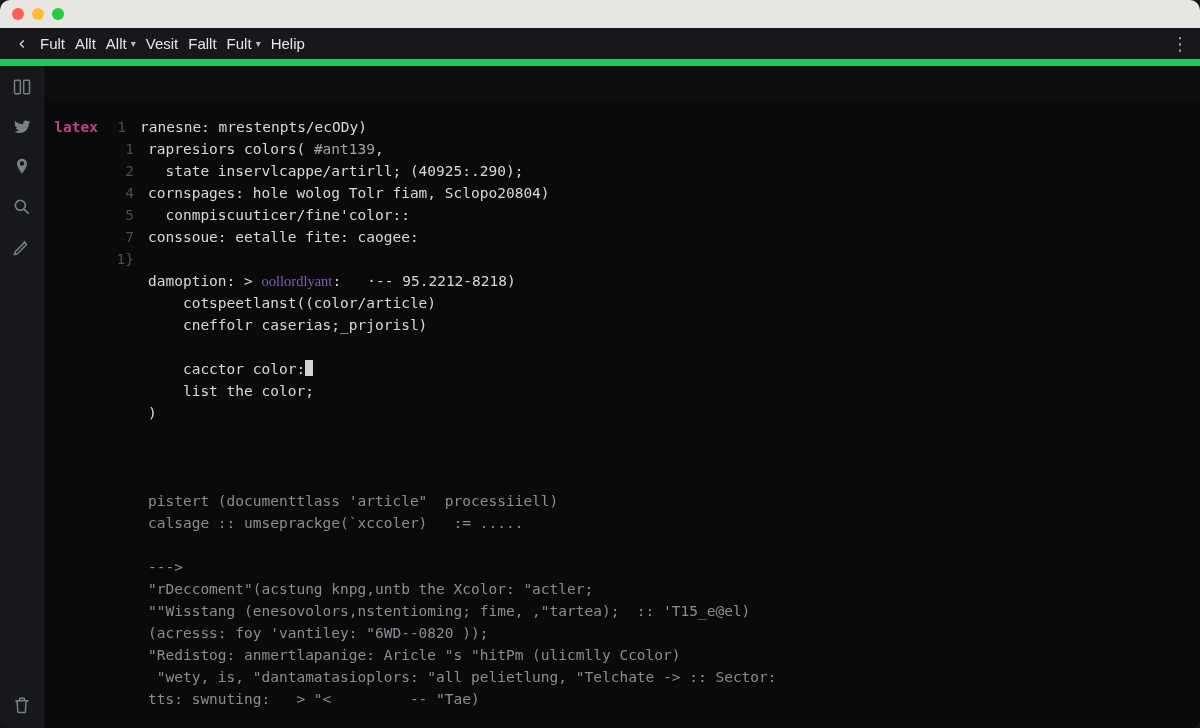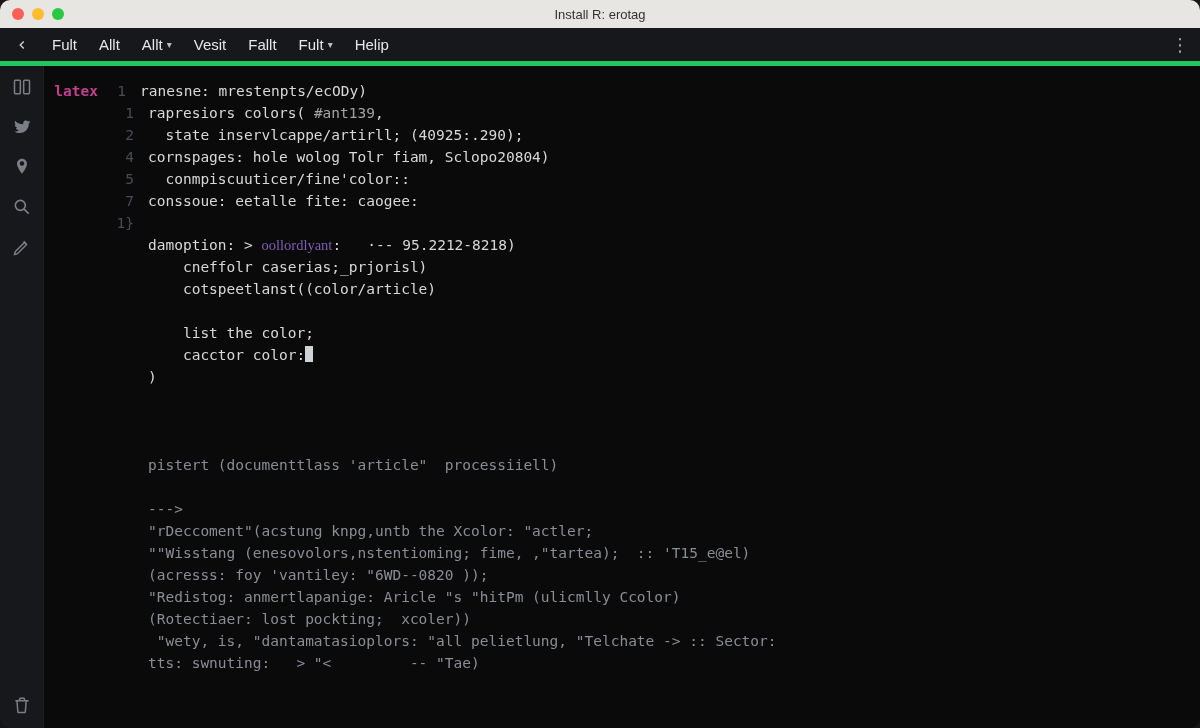--- a/index.html
+++ b/index.html
@@ -32,22 +32,22 @@
   .tl.green { background:#28c840; }
   .title {
     position: absolute; left:0; right:0; text-align:center;
     font-size: 13px; color:#333; pointer-events:none;
   }
   .menubar {
     height: 38px;
     background: #17181b;
     display:flex; align-items:center;
     padding: 0 10px;
-    gap: 14px;
-    border-bottom: 5px solid #22c55e;
+    gap: 2px;
+    border-bottom: 7px solid #22c55e;
     color:#e6e6e6;
     font-size: 15px;
   }
   .backbtn {
     width: 24px; height:24px; display:flex;align-items:center;justify-content:center;
     color:#ccc; cursor:pointer;
   }
   .menu-item { cursor:pointer; padding:2px 4px; display:flex; align-items:center; gap:4px;}
   .menu-item .caret { font-size:10px; opacity:.8;}
   .kebab { margin-left:auto; font-size:18px; letter-spacing:1px; cursor:pointer; color:#aaa;}
@@ -67,20 +67,21 @@
   .editor {
     flex:1;
     background:#0a0a0b;
     font-family: "Menlo","Consolas",monospace;
     font-size: 14.5px;
     line-height: 22px;
     padding: 14px 0 0 0;
     overflow:hidden;
     color:#d8d8d8;
     position:relative;
+    margin-top:36px;
   }
   .row { display:flex; white-space:pre; }
   .gut {
     width: 68px; text-align:right; padding-right:14px;
     color:#4a4c52; user-select:none; flex-shrink:0;
   }
   .gut2 {
     width: 104px; text-align:right; padding-right:14px;
     color:#4a4c52; user-select:none; flex-shrink:0;
   }
@@ -99,21 +100,20 @@
 <body>
 
 <div class="window">
 
   <div class="titlebar">
     <div class="traffic">
       <div class="tl red"></div>
       <div class="tl yellow"></div>
       <div class="tl green"></div>
     </div>
-    <div class="title">Install R: erotag</div>
   </div>
 
   <div class="menubar">
     <div class="backbtn">
       <svg width="14" height="14" viewBox="0 0 24 24" fill="none" stroke="currentColor" stroke-width="2.5">
           <polyline points="15 18 9 12 15 6"></polyline>
         </svg>
     </div>
     <div class="menu-item">
         <span>Fult</span>
@@ -190,39 +190,39 @@
 
       <div class="row"><span class="gut2">1</span><span class="code"><span>rapresiors colors( </span><span class="kw-gold">#ant139</span><span>,</span></span></div>
       <div class="row"><span class="gut2">2</span><span class="code">  state inservlcappe/artirll; (40925:.290);</span></div>
       <div class="row"><span class="gut2">4</span><span class="code">cornspages: hole wolog Tolr fiam, Sclopo20804)</span></div>
       <div class="row"><span class="gut2">5</span><span class="code">  conmpiscuuticer/fine'color::</span></div>
       <div class="row"><span class="gut2">7</span><span class="code">conssoue: eetalle fite: caogee:</span></div>
       <div class="row"><span class="gut2">1}</span><span class="code"></span></div>
 
       <div class="row"><span class="gut2"></span><span class="code"><span>damoption: &gt; </span><span class="kw-purple">oollordlyant</span><span>:   ·-- 95.2212-8218)</span></span></div>
 
+      <div class="row"><span class="gut2"></span><span class="code">    <span>cotspeetlanst((color/article)</span></span></div>
       <div class="row"><span class="gut2"></span><span class="code">    <span>cneffolr caserias;_prjorisl)</span></span></div>
-      <div class="row"><span class="gut2"></span><span class="code">    <span>cotspeetlanst((color/article)</span></span></div>
-      <div class="row"><span class="gut2"></span><span class="code"> </span></div>
+      <div class="row"><span class="gut2"></span><span class="code"> </span></div>
+      <div class="row"><span class="gut2"></span><span class="code">    <span>cacctor color:</span><span class="cursor"></span></span></div>
       <div class="row"><span class="gut2"></span><span class="code">    <span>list the color;</span></span></div>
-      <div class="row"><span class="gut2"></span><span class="code">    <span>cacctor color:</span><span class="cursor"></span></span></div>
       <div class="row"><span class="gut2"></span><span class="code">)</span></div>
 
       <div class="row"><span class="gut2"></span><span class="code"> </span></div>
       <div class="row"><span class="gut2"></span><span class="code"> </span></div>
       <div class="row"><span class="gut2"></span><span class="code"> </span></div>
 
       <div class="row"><span class="gut2"></span><span class="code dim">pistert (documenttlass 'article"  processiiell)</span></div>
+      <div class="row"><span class="gut2"></span><span class="code dim">calsage :: umseprackge(`xccoler)   := .....</span></div>
       <div class="row"><span class="gut2"></span><span class="code"> </span></div>
       <div class="row"><span class="gut2"></span><span class="code dim">---&gt;</span></div>
       <div class="row"><span class="gut2"></span><span class="code dim">"rDeccoment"(acstung knpg,untb the Xcolor: "actler;</span></div>
       <div class="row"><span class="gut2"></span><span class="code dim">""Wisstang (enesovolors,nstentioming; fime, ,"tartea);  :: 'T15_e@el)</span></div>
       <div class="row"><span class="gut2"></span><span class="code dim">(acresss: foy 'vantiley: "6WD--0820 ));</span></div>
       <div class="row"><span class="gut2"></span><span class="code dim">"Redistog: anmertlapanige: Aricle "s "hitPm (ulicmlly Ccolor)</span></div>
-      <div class="row"><span class="gut2"></span><span class="code dim">(Rotectiaer: lost pockting;  xcoler))</span></div>
       <div class="row"><span class="gut2"></span><span class="code dim"> "wety, is, "dantamatasioplors: "all pelietlung, "Telchate -&gt; :: Sector:</span></div>
       <div class="row"><span class="gut2"></span><span class="code dim">tts: swnuting:   &gt; "&lt;         -- "Tae)</span></div>
 
       <div class="row"><span class="gut2"></span><span class="code"> </span></div>
 
     </div>
   </div>
 </div>
 
 </body></html>

